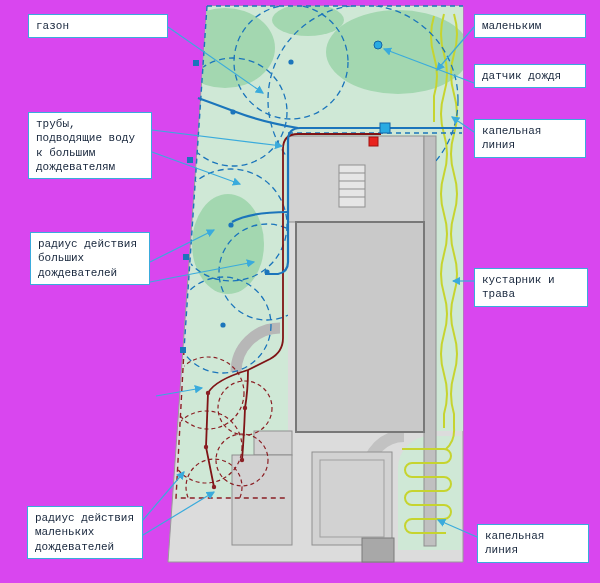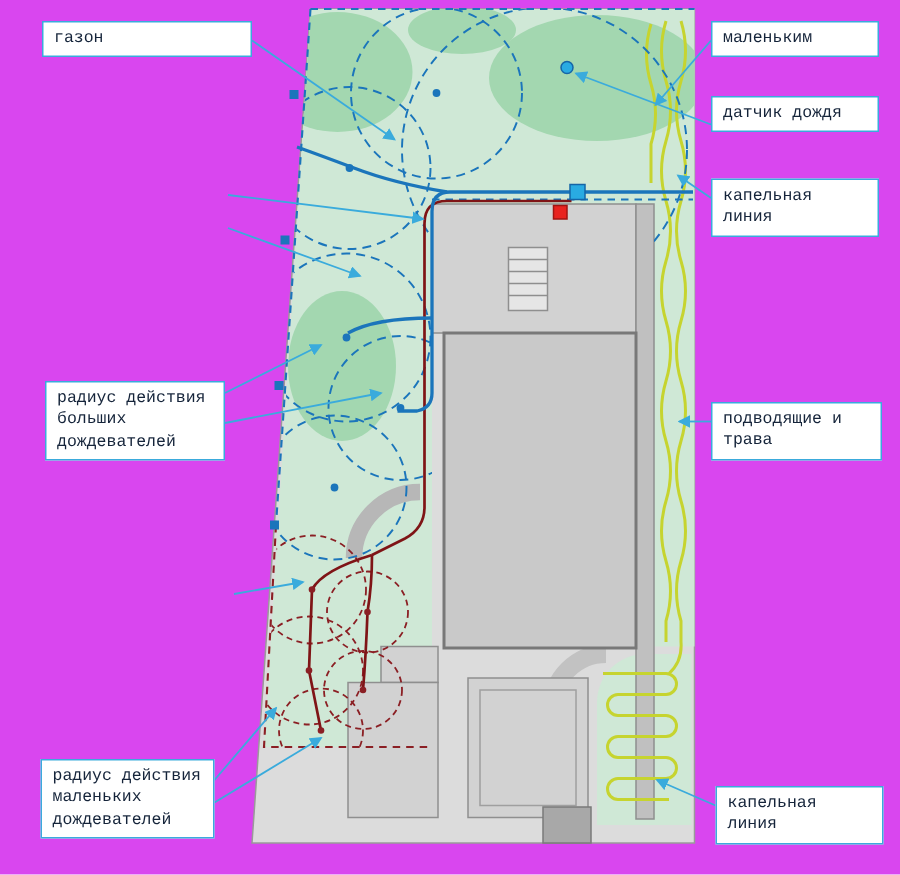--- a/index.html
+++ b/index.html
@@ -148,35 +148,38 @@
       <path d="M474,83 L384,49" marker-end="url(#arr)"></path>
       <path d="M474,132 L452,117" marker-end="url(#arr)"></path>
       <path d="M474,281 L453,281" marker-end="url(#arr)"></path>
       <path d="M477,537 L438,520" marker-end="url(#arr)"></path>
     </g>
   </svg>
 
   <div class="callout" style="left:28px;top:14px;width:140px;">
     <span>газон</span>
   </div>
-  <div class="callout" style="left:30px;top:254px;width:120px;">
+  <div class="callout" style="left:28px;top:112px;width:124px;">
+    <span>трубы, подводящие воду к большим дождевателям</span>
+  </div>
+  <div class="callout" style="left:30px;top:232px;width:120px;">
     <span>радиус действия больших дождевателей</span>
   </div>
   <div class="callout" style="left:27px;top:506px;width:116px;">
     <span>радиус действия маленьких дождевателей</span>
   </div>
   <div class="callout" style="left:474px;top:14px;width:112px;">
     <span>маленьким</span>
   </div>
   <div class="callout" style="left:474px;top:52px;width:112px;margin-top:12px;">
     <span>датчик дождя</span>
   </div>
   <div class="callout" style="left:474px;top:119px;width:112px;">
     <span>капельная линия</span>
   </div>
   <div class="callout" style="left:474px;top:268px;width:114px;">
-    <span>подводящие и трава</span>
+    <span>кустарник и трава</span>
   </div>
   <div class="callout" style="left:477px;top:524px;width:112px;">
     <span>капельная линия</span>
   </div>
 
 </div>
 
 </body></html>

